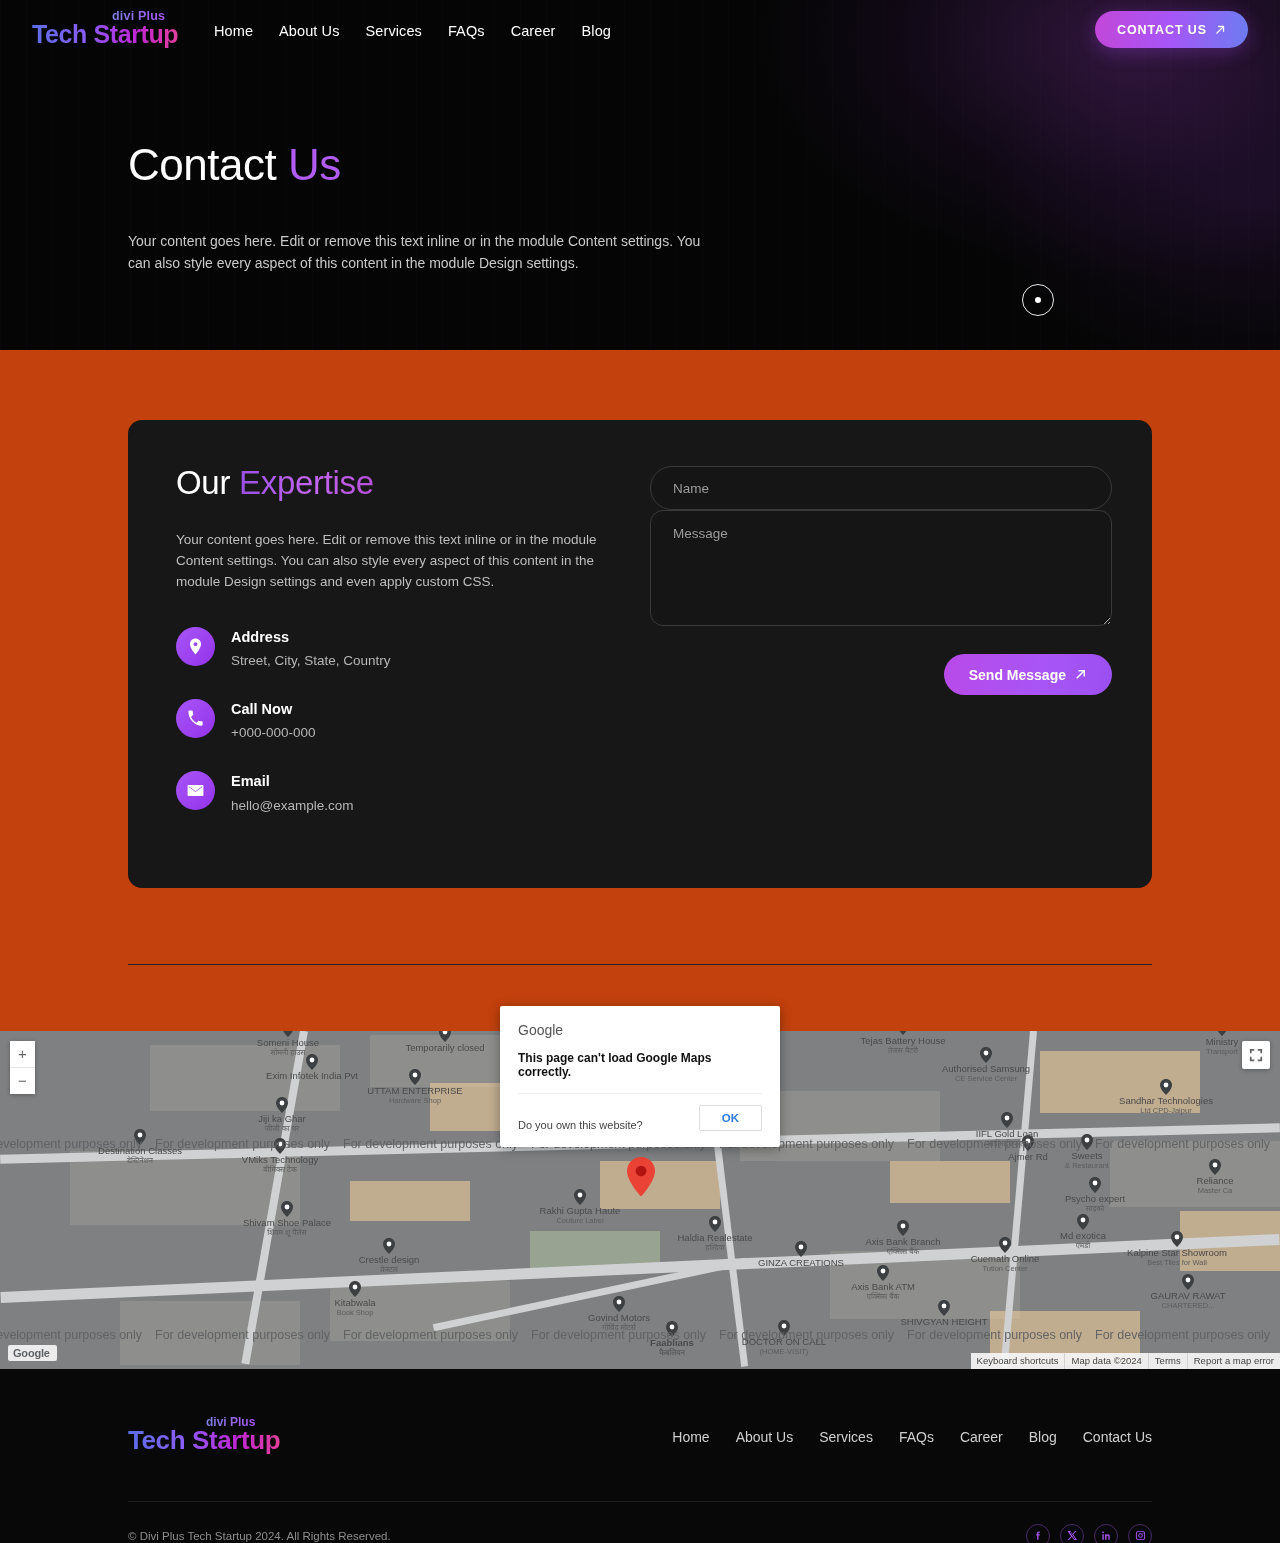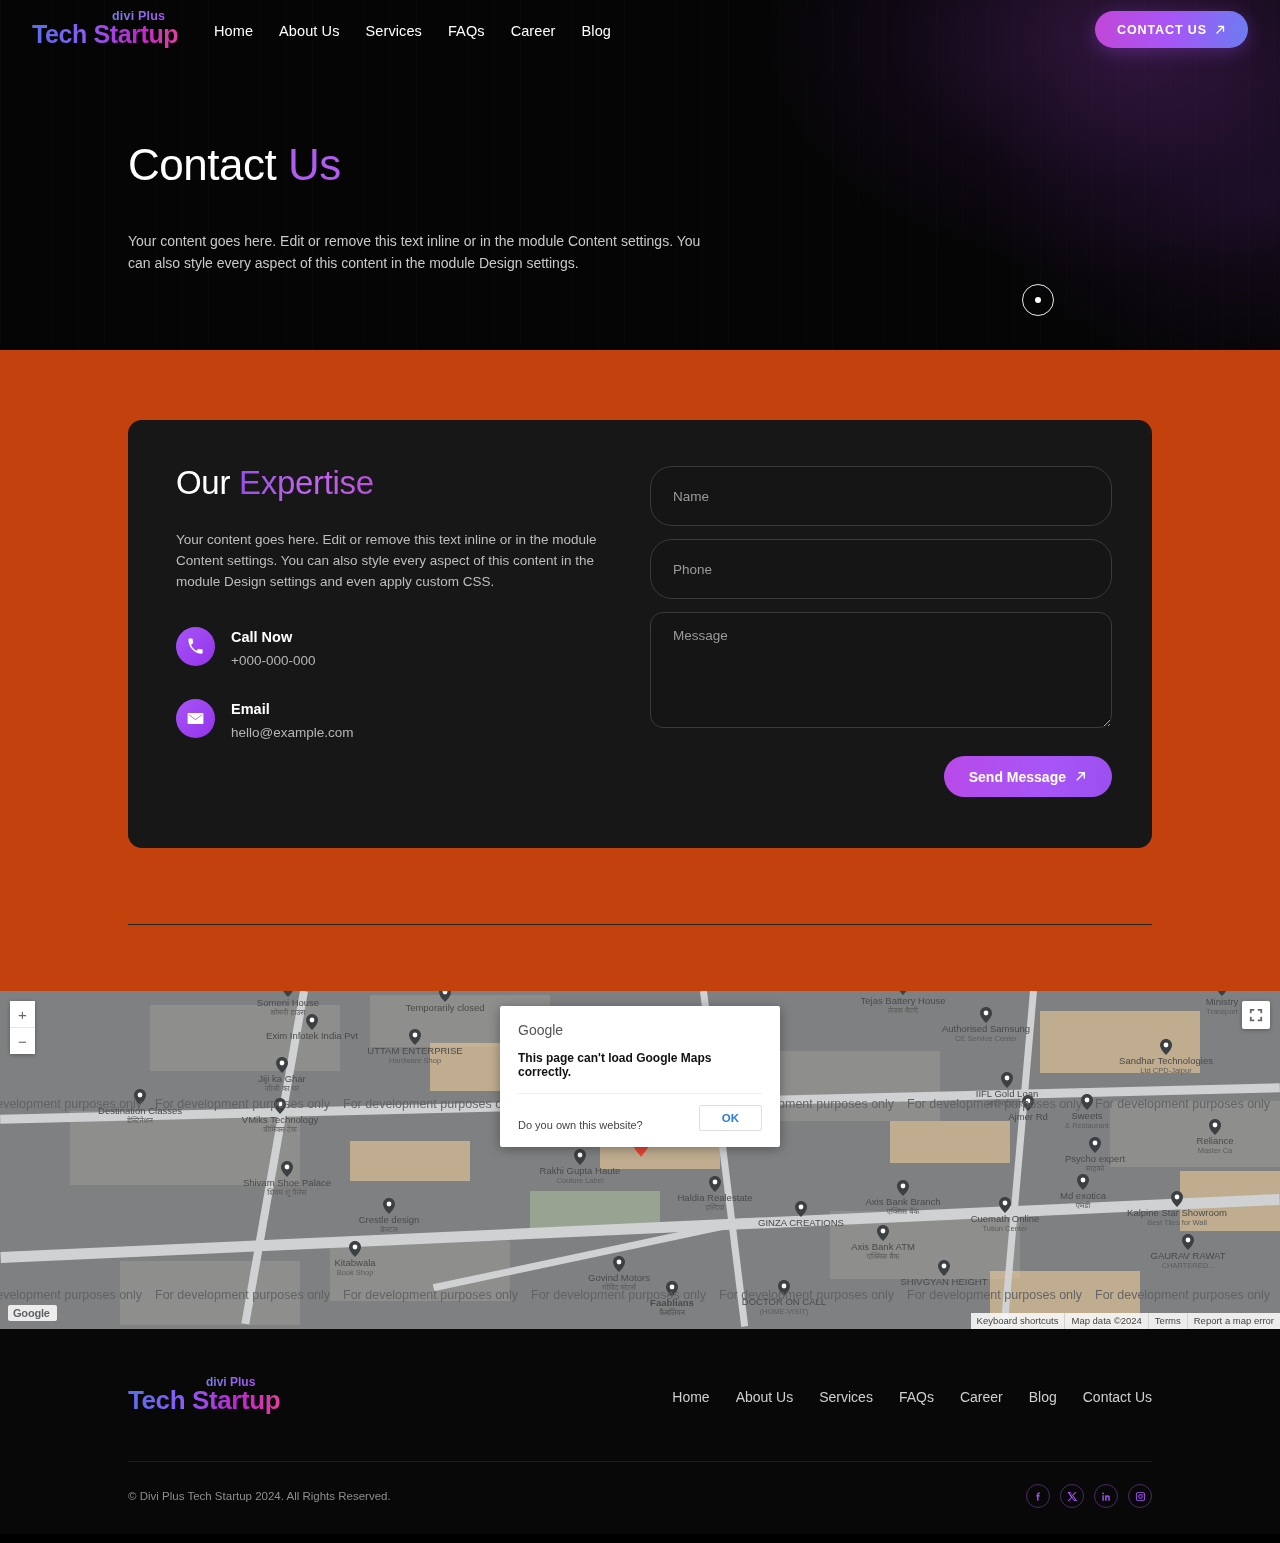--- a/index.html
+++ b/index.html
@@ -98,24 +98,24 @@
     background:linear-gradient(135deg,#a855f7 0%, #9333ea 100%);
     display:flex; align-items:center; justify-content:center;
   }
   .info-icon svg { width:19px; height:19px; fill:#fff; }
   .info-text { padding-top:1px; }
   .info-label { font-size:14.5px; font-weight:600; color:#fff; line-height:1.25; }
   .info-value { font-size:13.5px; color:#b5b5b5; margin-top:7px; line-height:1.2; }
 
   .card-right { flex:1; padding-left:18px; padding-top:2px; }
   .field {
-    width:462px; height:60px; background:#151515;
+    width:462px; height:44px; background:#151515;
     border:1px solid #3a3a3a; border-radius:22px;
     color:#d6d6d6; font-size:13.5px; padding:0 22px; outline:none;
-    font-family:"Liberation Sans", sans-serif; margin-bottom:13px; display:block;
+    font-family:"Liberation Sans", sans-serif; display:block;
   }
   .field::placeholder { color:#9a9a9a; }
   .field-area {
     height:116px; border-radius:13px; padding:14px 22px; resize:vertical;
     line-height:1.4; margin-bottom:0;
   }
   .send-row { width:462px; display:flex; justify-content:flex-end; margin-top:28px; }
   .send-btn {
     height:41px; padding:0 25px; border:none; border-radius:21px;
     background:linear-gradient(100deg,#b84ae8 0%, #a855f7 60%, #9b4ff0 100%);
@@ -268,20 +268,31 @@
   <div class="card">
 
     <div class="card-left">
       <h2 class="sec-title">
         <span>Our </span><span class="accent">Expertise</span>
       </h2>
       <p class="sec-desc">Your content goes here. Edit or remove this text inline or in the module Content settings. You can also style every aspect of this content in the module Design settings and even apply custom CSS.</p>
 
       <div class="info-list">
 
+        <div class="info-item">
+          <div class="info-icon">
+            <svg viewBox="0 0 24 24">
+                <path d="M12 2C8.1 2 5 5.1 5 9c0 5.2 7 13 7 13s7-7.8 7-13c0-3.9-3.1-7-7-7zm0 9.5A2.5 2.5 0 1 1 12 6.5a2.5 2.5 0 0 1 0 5z"></path>
+              </svg>
+          </div>
+          <div class="info-text">
+            <div class="info-label">Address</div>
+            <div class="info-value">Street, City, State, Country</div>
+          </div>
+        </div>
 
         <div class="info-item">
           <div class="info-icon">
             <svg viewBox="0 0 24 24">
                 <path d="M6.6 10.8c1.4 2.8 3.8 5.1 6.6 6.6l2.2-2.2c.3-.3.7-.4 1-.2 1.2.4 2.4.6 3.6.6.6 0 1 .4 1 1V20c0 .6-.4 1-1 1C11.1 21 3 12.9 3 3c0-.6.4-1 1-1h3.5c.6 0 1 .4 1 1 0 1.3.2 2.5.6 3.6.1.3 0 .7-.2 1l-2.3 2.2z"></path>
               </svg>
           </div>
           <div class="info-text">
             <div class="info-label">Call Now</div>
             <div class="info-value">+000-000-000</div>
@@ -298,21 +309,20 @@
             <div class="info-label">Email</div>
             <div class="info-value">hello@example.com</div>
           </div>
         </div>
 
       </div>
     </div>
 
     <div class="card-right">
       <input class="field" type="text" placeholder="Name" style="">
-      <input class="field" type="tel" placeholder="Phone" style="">
       <textarea class="field field-area" placeholder="Message" style=""></textarea>
       <div class="send-row">
         <button class="send-btn">
           <span>Send Message</span>
           <svg width="13" height="13" viewBox="0 0 12 12" fill="none" stroke="#fff" stroke-width="1.3">
               <path d="M2.5 9.5L9.5 2.5"></path>
               <path d="M4.2 2.5H9.5V7.8"></path>
             </svg>
         </button>
       </div>

